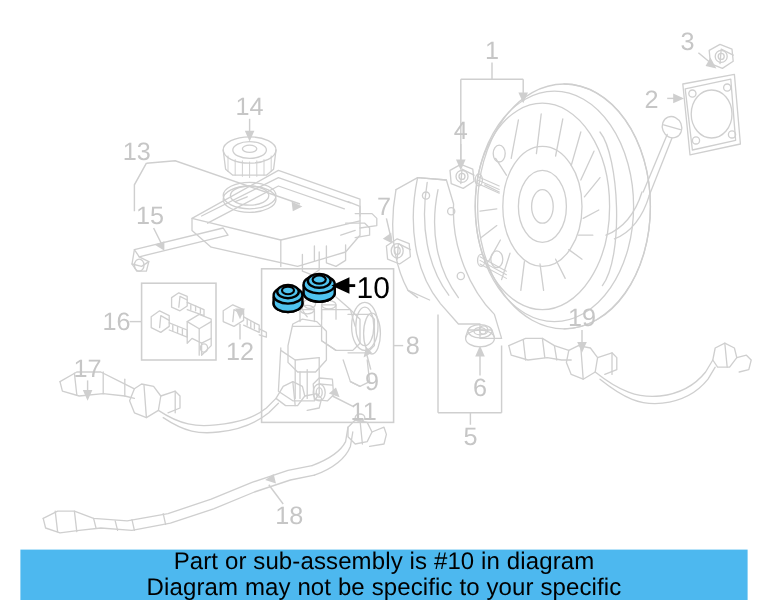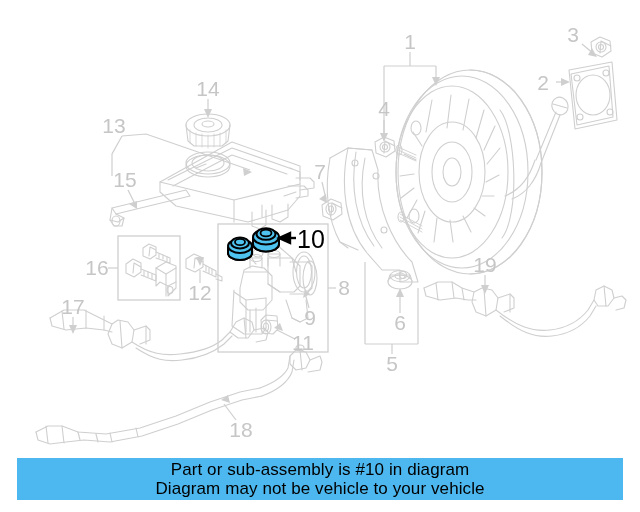--- a/index.html
+++ b/index.html
@@ -17,21 +17,21 @@
   svg.layer{position:absolute;left:0;top:0;width:640px;height:512px;}
   .banner{
     position:absolute;
     left:17px;top:458px;
     width:606px;height:42px;
     display:flex;flex-direction:column;
     align-items:center;justify-content:center;
     color:#000;
     line-height:1.12;
   }
-  .banner-line{font-size:17px;white-space:nowrap;letter-spacing:0.1px;}
+  .banner-line{font-size:20px;white-space:nowrap;letter-spacing:0.1px;}
 </style>
 </head>
 <body>
 
 <div id="diagram-root">
 
   <svg class="layer" viewBox="0 0 640 512">
     <g fill="none" stroke="#cfcfcf" stroke-width="1.1" stroke-linejoin="round" stroke-linecap="round">
 
       <g>
@@ -388,16 +388,16 @@
       <text x="97" y="275" fill="#c6c6c6">16</text>
       <text x="73" y="314" fill="#c6c6c6">17</text>
       <text x="241" y="437" fill="#c6c6c6">18</text>
       <text x="485" y="272" fill="#c6c6c6">19</text>
       <text x="311" y="248" fill="#000000" font-size="25">10</text>
     </g>
   </svg>
 
   <div class="banner" style="background:#4db8ef;">
     <div class="banner-line">Part or sub-assembly is #10 in diagram</div>
-    <div class="banner-line">Diagram may not be vehicle to your vehicle</div>
+    <div class="banner-line">Diagram may not be specific to your specific</div>
   </div>
 
 </div>
 
 </body></html>

